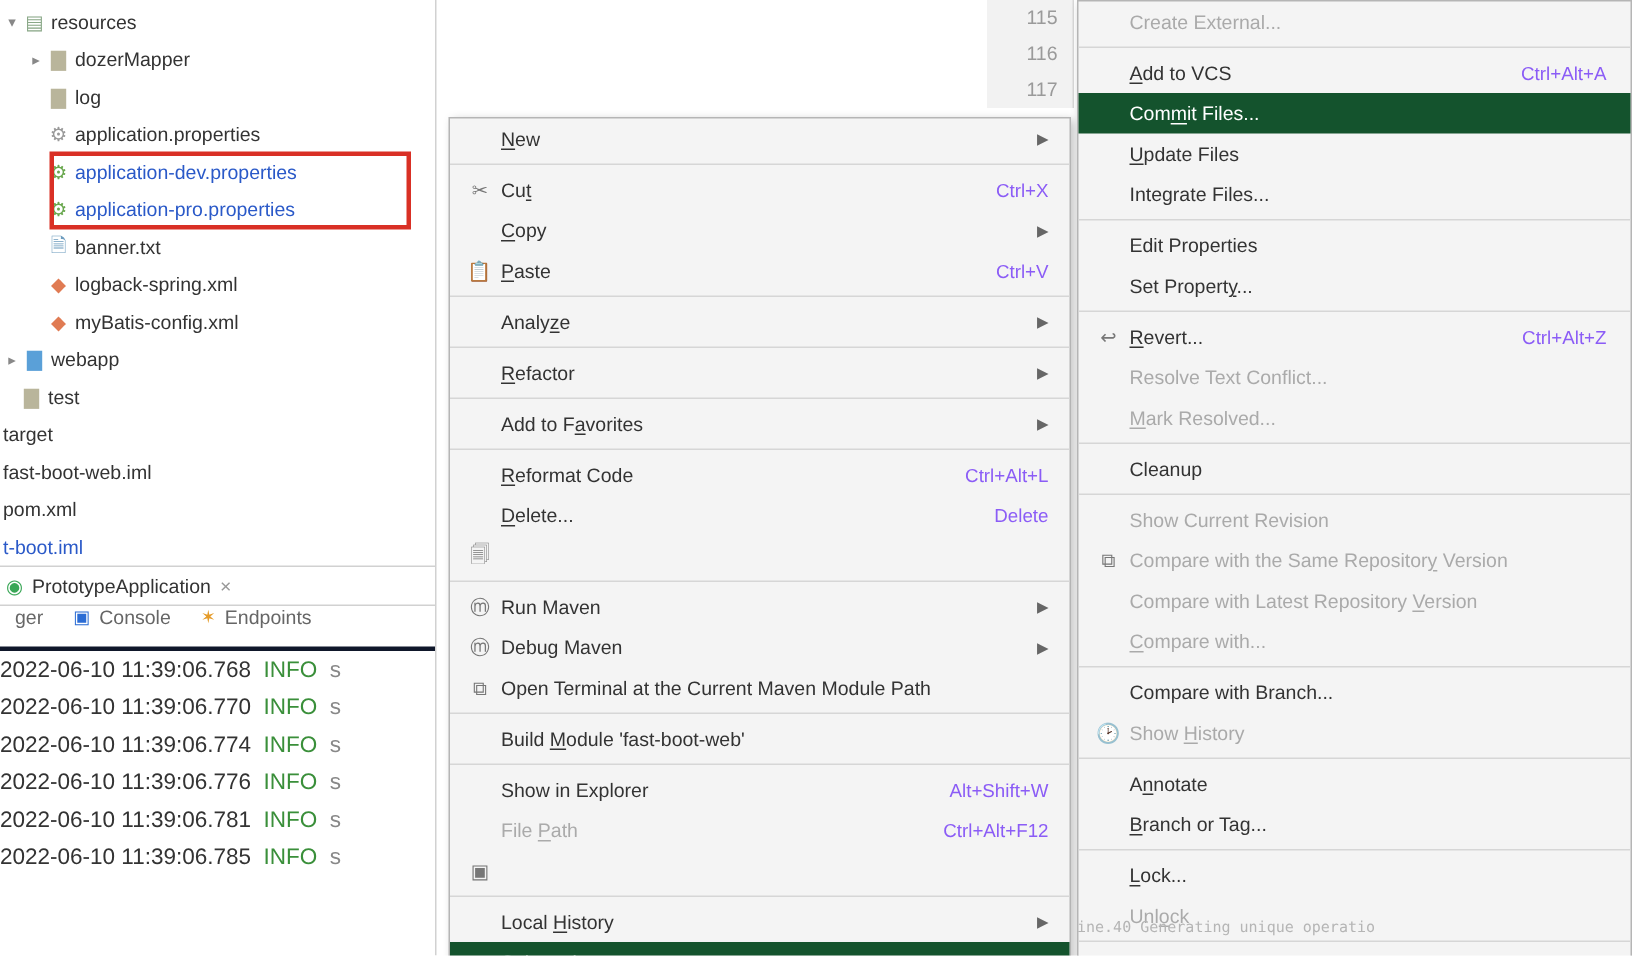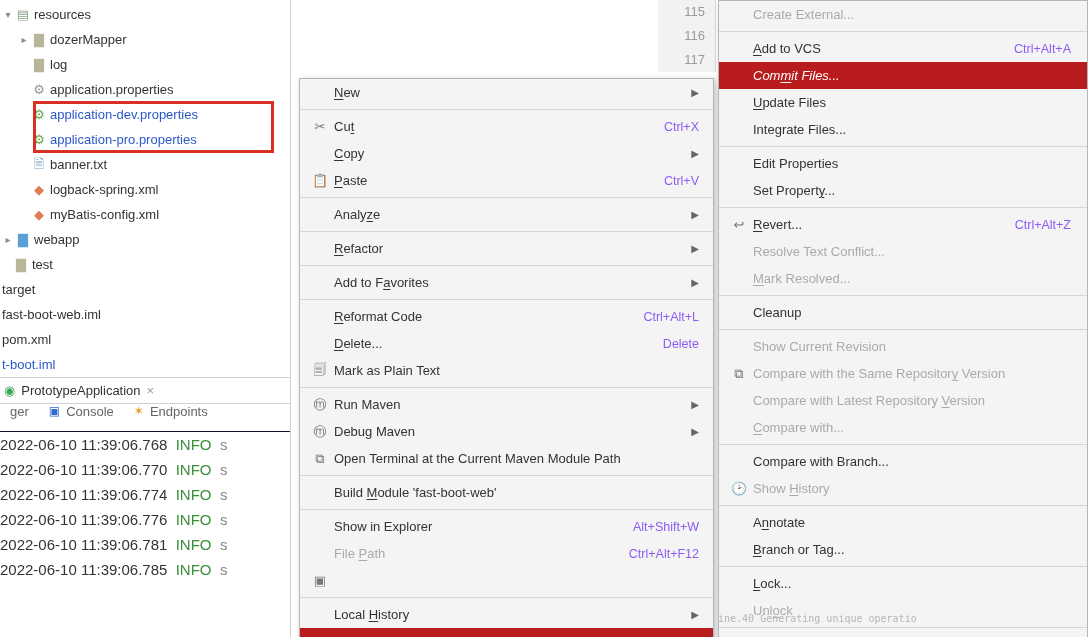--- a/index.html
+++ b/index.html
@@ -23,35 +23,35 @@
 .ico-txt { color: #6d9cbe; }
 .ico-xml { color: #e07b53; }
 .ico-mvn { color: #4a9ed1; }
 .blue-link { color: #2a59c8; }
 .hl-box { border: 3px solid #d93025; position: absolute; left: 33px; top: 101px; width: 241px; height: 52px; pointer-events: none; }
 .run-tab-bar { display:flex; align-items:center; height:26px; border-top:1px solid #d1d1d1; padding-left:4px; }
 .run-tab-bar .run-ico { color:#3aa757; margin-right:6px;}
 .tool-tabs { display:flex; align-items:center; height:28px; border-top:1px solid #d1d1d1; }
 .tool-tab { display:flex; align-items:flex-start; padding:0 10px; height:100%; color:#666; }
 .tool-tab .ti { margin-right:6px; font-size:12px;}
-.console-area { flex:1; border-top:1px solid #0f172a; font-family: Consolas, monospace; font-size:15px; line-height:25px; padding-left:0; overflow:hidden;}
+.console-area { flex:1; border-top:3px solid #0f172a; font-family: Consolas, monospace; font-size:15px; line-height:25px; padding-left:0; overflow:hidden;}
 .log-line { white-space: pre; }
 .log-info { color:#3a8f3a; }
 .log-rest { color:#888;}
 
 
 .ctx { position:absolute; left:299px; top:78px; width:415px; background:#f4f4f4; border:1px solid #b5b5b5; box-shadow:2px 2px 6px rgba(0,0,0,.25); }
 .ctx-item { display:flex; align-items:center; height:27px; padding:0 14px 0 10px; }
 .ctx-item .mi { width:20px; text-align:center; color:#777; font-size:13px; }
 .ctx-item .ml { flex:1; padding-left:4px; }
 .ctx-item .sc { color:#8b5cf6; font-size:12.5px; }
 .ctx-item .sub-arrow { color:#666; font-size:10px; margin-left:10px;}
 .ctx-sep { height:0; border-top:1px solid #d6d6d6; margin:3px 0; }
 .ctx-item.disabled { color:#aaa; }
-.ctx-item.sel { background:#b91c1c; color:#fff;font-style:italic; }
+.ctx-item.sel { background:#14532d; color:#fff; }
 .ctx-item.sel .sub-arrow, .ctx-item.sel .mi { color:#fff; }
 .u { text-decoration: underline; text-underline-offset: 2px; }
 
 
 .sub { position:absolute; left:718px; top:0px; width:370px; background:#f4f4f4; border:1px solid #b5b5b5; box-shadow:2px 2px 6px rgba(0,0,0,.25); }
 .sub .ctx-item { padding-right:16px; }
 
 
 .gutter { position:absolute; left:658px; top:0; width:58px; background:#f2f2f2; border-right:1px solid #d9d9d9; font-family:Consolas,monospace; font-size:13px; color:#9a9a9a; text-align:right; padding-right:10px;}
 .gutter div { height:24px; line-height:24px;}
@@ -216,21 +216,20 @@
         <span class="ml"><span class="u">R</span>eformat Code</span>
         <span class="sc">Ctrl+Alt+L</span>
       </div>
     <div class="ctx-item">
         <span class="mi"></span>
         <span class="ml"><span class="u">D</span>elete...</span>
         <span class="sc">Delete</span>
       </div>
     <div class="ctx-item">
         <span class="mi">🗐</span>
-        <span class="ml">Mark as Plain Text</span>
       </div>
     <div class="ctx-sep"></div>
     <div class="ctx-item">
         <span class="mi ico-mvn">ⓜ</span>
         <span class="ml">Run Maven</span>
         <span class="sub-arrow">▶</span>
       </div>
     <div class="ctx-item">
         <span class="mi ico-mvn">ⓜ</span>
         <span class="ml">Debug Maven</span>

